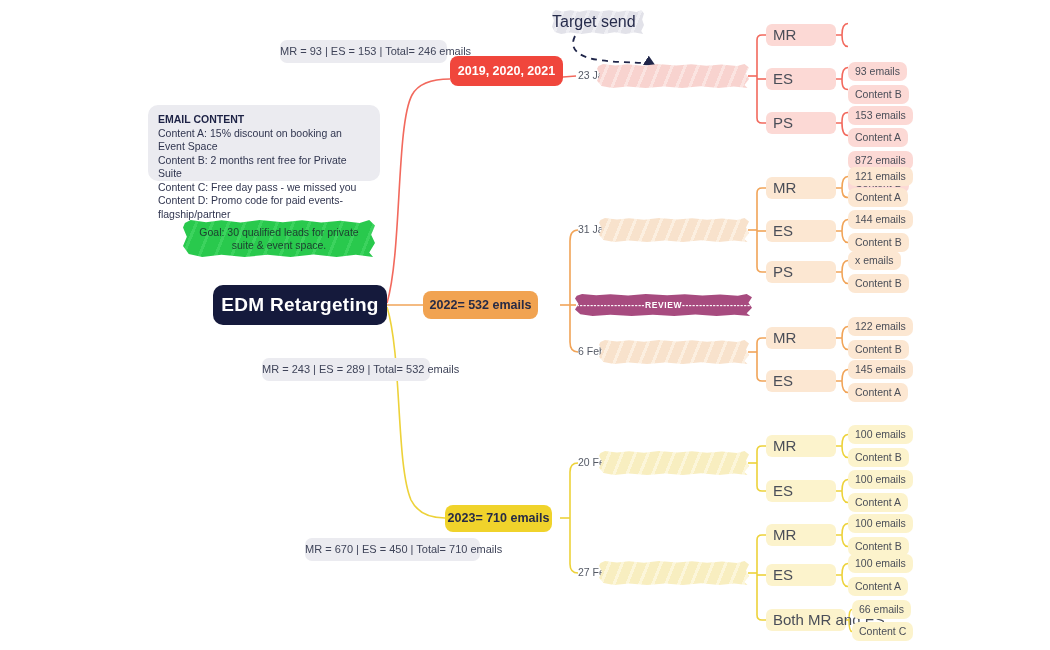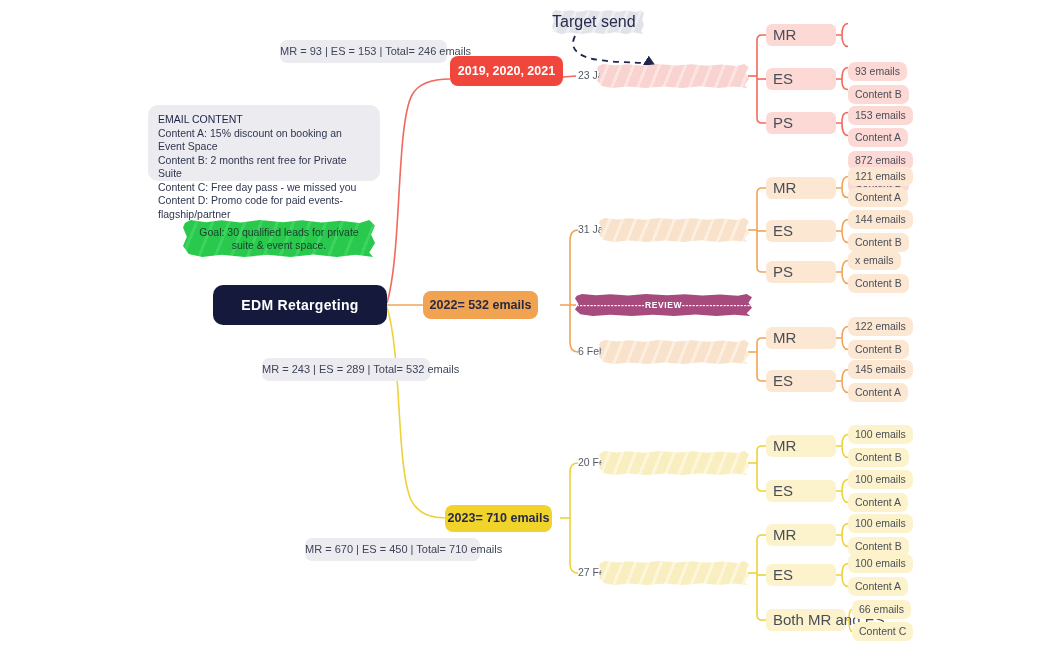--- a/index.html
+++ b/index.html
@@ -2,22 +2,22 @@
 <html><head>
 <meta charset="utf-8">
 <style>
   html,body{margin:0;padding:0;}
   body{font-family:"Liberation Sans","DejaVu Sans",sans-serif;background:#fff;}
   #canvas{position:relative;width:1050px;height:650px;background:#fff;overflow:hidden;}
   #wires{position:absolute;left:0;top:0;width:1050px;height:650px;}
   .abs{position:absolute;box-sizing:border-box;}
   .statbox{background:#ebebf0;border-radius:7px;color:#3f4459;font-size:11px;text-align:center;line-height:23px;white-space:nowrap;}
   .notebox{background:#ebebf0;border-radius:10px;color:#30354f;font-size:10.5px;line-height:13.5px;padding:8px 10px;}
-  .notebox .ttl{font-weight:normal;color:#1d2245;}
-  .rootnode{background:#151a3c;border-radius:10px;color:#fff;font-weight:bold;font-size:14px;text-align:center;line-height:40px;letter-spacing:.3px;}
+  .notebox .ttl{font-weight:bold;color:#1d2245;}
+  .rootnode{background:#151a3c;border-radius:10px;color:#fff;font-weight:bold;font-size:19px;text-align:center;line-height:40px;letter-spacing:.3px;}
   .bignode{border-radius:8px;font-weight:bold;font-size:12.5px;text-align:center;}
   .bignode.red{background:#f0463c;color:#fff;line-height:30px;}
   .bignode.orange{background:#f1a351;color:#272b45;line-height:28px;}
   .bignode.yellow{background:#f0d32b;color:#272b45;line-height:27px;}
   .sub{width:70px;height:22px;border-radius:6px;font-size:15px;line-height:22px;padding-left:7px;color:#4a4e58;white-space:nowrap;}
   .sub.red{background:#fcd9d5;}
   .sub.orange{background:#fce7d2;}
   .sub.yellow{background:#fcf3cc;}
   .leaf{height:19px;border-radius:7px;font-size:10.5px;line-height:19px;padding:0 7px;color:#4a4e58;white-space:nowrap;width:max-content;}
   .leaf.red{background:#fcd9d5;margin-top:48px;}

